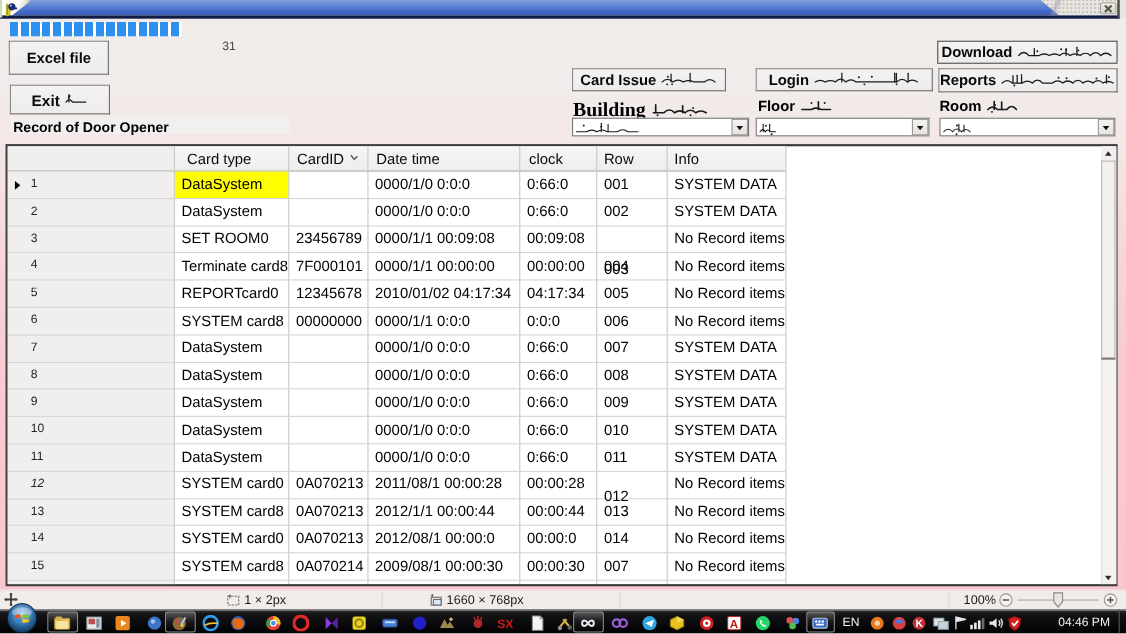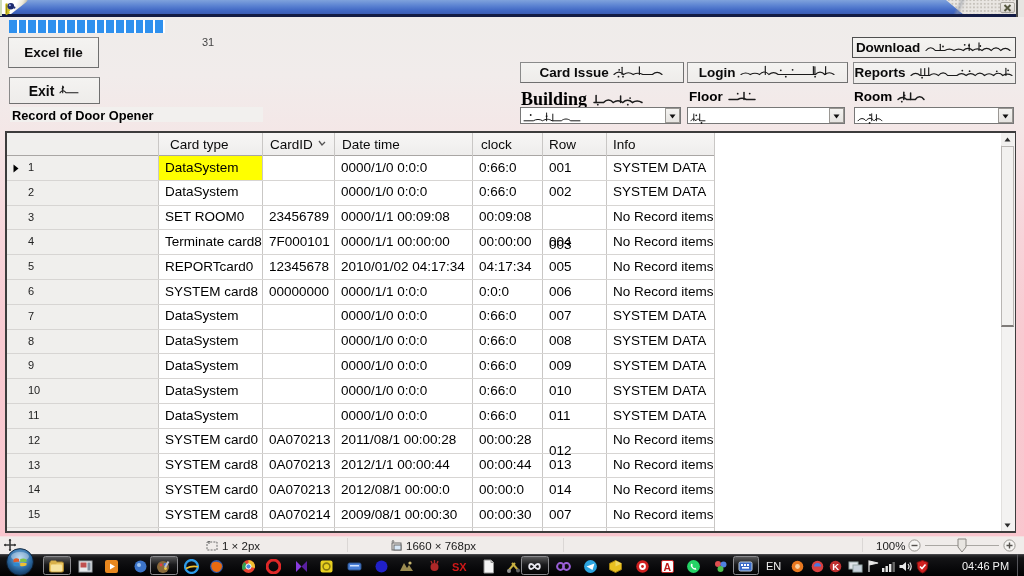--- a/index.html
+++ b/index.html
@@ -40,21 +40,21 @@
       <path d="M86.0,9.5 C83.2,7.0 79.5,7.0 76.7,9.5 C73.9,5.9 70.1,5.9 67.3,9.5 C64.5,6.9 60.8,6.9 58.0,9.5 C55.2,7.6 51.5,7.6 48.7,9.5 C45.9,6.6 42.1,6.6 39.3,9.5 C36.5,7.8 32.8,7.8 30.0,9.5 C27.2,7.8 23.5,7.8 20.7,9.5 L11.3,9.5 C8.5,5.8 4.8,5.8 2.0,9.5" fill="none" stroke="#1a1a1a" stroke-width="1.15" stroke-linecap="round"></path>
       <path d="M55.0,9.5 L55.0,1.9" stroke="#1a1a1a" stroke-width="1.15" fill="none" stroke-linecap="round"></path>
       <path d="M16.3,9.5 L16.3,3.2" stroke="#1a1a1a" stroke-width="1.15" fill="none" stroke-linecap="round"></path>
       <path d="M45.2,9.5 L45.2,3.1" stroke="#1a1a1a" stroke-width="1.15" fill="none" stroke-linecap="round"></path>
       <circle cx="19.0" cy="5.5" r="0.9" fill="#1a1a1a"></circle>
       <circle cx="40.7" cy="3.8" r="0.9" fill="#1a1a1a"></circle>
       <circle cx="45.0" cy="4.5" r="0.9" fill="#1a1a1a"></circle>
       <circle cx="56.3" cy="5.0" r="0.9" fill="#1a1a1a"></circle>
     </svg>
   </div>
-<div class="btn" style="left:520px;top:62px;width:164px;height:20.5px;font-size:13.5px;">
+<div class="btn" style="left:520px;top:62px;width:140px;height:20.5px;font-size:13.5px;">
     <span class="b">Card Issue&nbsp;</span>
     <svg width="52" height="14" viewBox="0 0 52 14" style="display:inline-block;vertical-align:middle;">
       <path d="M50.0,9.5 C47.1,6.9 43.3,6.9 40.4,9.5 L30.8,9.5 C27.9,8.0 24.1,8.0 21.2,9.5 C18.3,7.4 14.5,7.4 11.6,9.5 C8.7,6.4 4.9,6.4 2.0,9.5" fill="none" stroke="#1a1a1a" stroke-width="1.15" stroke-linecap="round"></path>
       <path d="M27.4,9.5 L27.4,1.8" stroke="#1a1a1a" stroke-width="1.15" fill="none" stroke-linecap="round"></path>
       <path d="M10.1,9.5 L10.1,2.3" stroke="#1a1a1a" stroke-width="1.15" fill="none" stroke-linecap="round"></path>
       <circle cx="11.0" cy="11.7" r="0.9" fill="#1a1a1a"></circle>
       <circle cx="6.5" cy="11.7" r="0.9" fill="#1a1a1a"></circle>
       <circle cx="7.2" cy="4.8" r="0.9" fill="#1a1a1a"></circle>
     </svg>
   </div>
@@ -247,21 +247,21 @@
 <div class="cell" style="left:341px;top:382.7px;">0000/1/0 0:0:0</div>
 <div class="cell" style="left:479px;top:382.7px;">0:66:0</div>
 <div class="cell" style="left:549px;top:382.7px;">010</div>
 <div class="cell" style="left:613px;top:382.7px;">SYSTEM DATA</div>
 <div class="rownum" style="left:28px;top:409.0px;">11</div>
 <div class="cell" style="left:165px;top:407.5px;">DataSystem</div>
 <div class="cell" style="left:341px;top:407.5px;">0000/1/0 0:0:0</div>
 <div class="cell" style="left:479px;top:407.5px;">0:66:0</div>
 <div class="cell" style="left:549px;top:407.5px;">011</div>
 <div class="cell" style="left:613px;top:407.5px;">SYSTEM DATA</div>
-<div class="rownum" style="left:28px;top:433.8px;">12</div>
+<div class="rownum" style="left:28px;top:433.8px;font-style:italic;">12</div>
 <div class="cell" style="left:165px;top:432.3px;">SYSTEM card0</div>
 <div class="cell" style="left:269px;top:432.3px;">0A070213</div>
 <div class="cell" style="left:341px;top:432.3px;">2011/08/1 00:00:28</div>
 <div class="cell" style="left:479px;top:432.3px;">00:00:28</div>
 <div class="cell" style="left:549px;top:443px;">012</div>
 <div class="cell" style="left:613px;top:432.3px;">No Record items</div>
 <div class="rownum" style="left:28px;top:458.6px;">13</div>
 <div class="cell" style="left:165px;top:457.1px;">SYSTEM card8</div>
 <div class="cell" style="left:269px;top:457.1px;">0A070213</div>
 <div class="cell" style="left:341px;top:457.1px;">2012/1/1 00:00:44</div>

